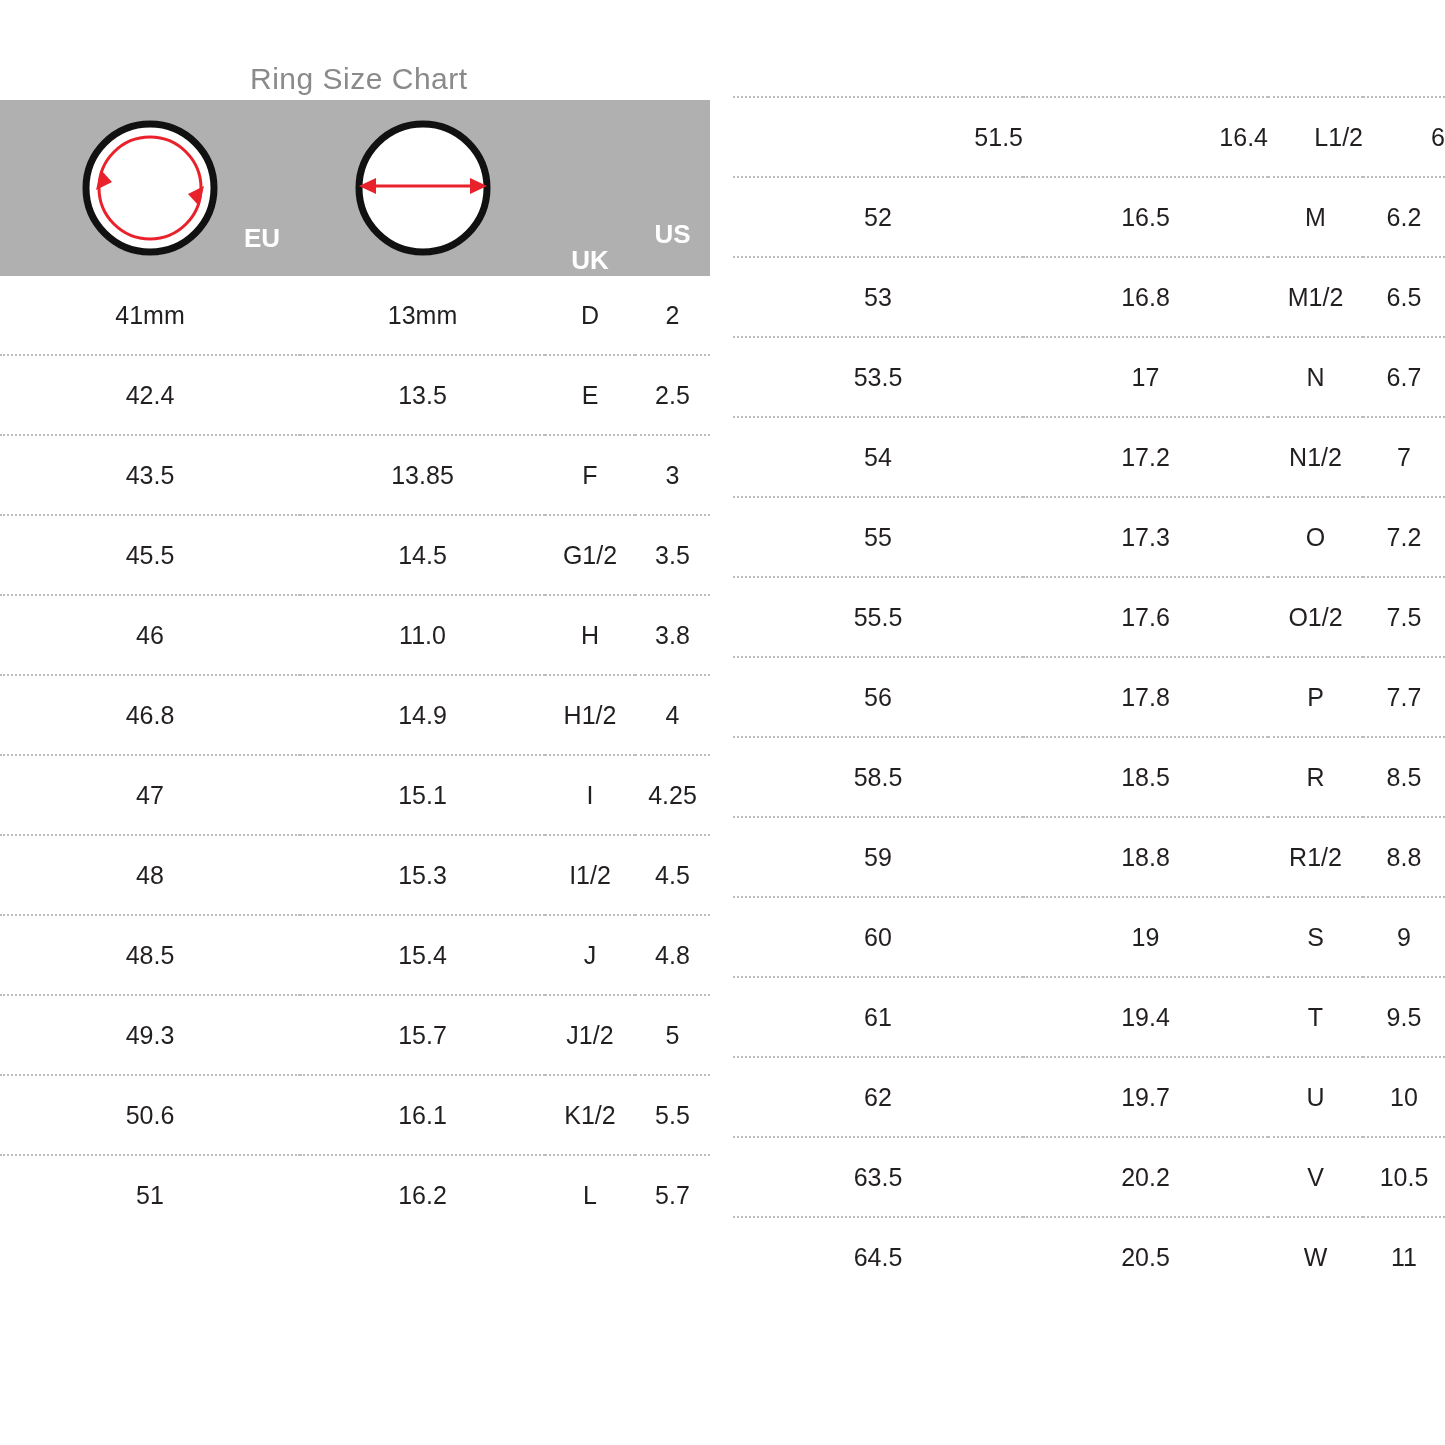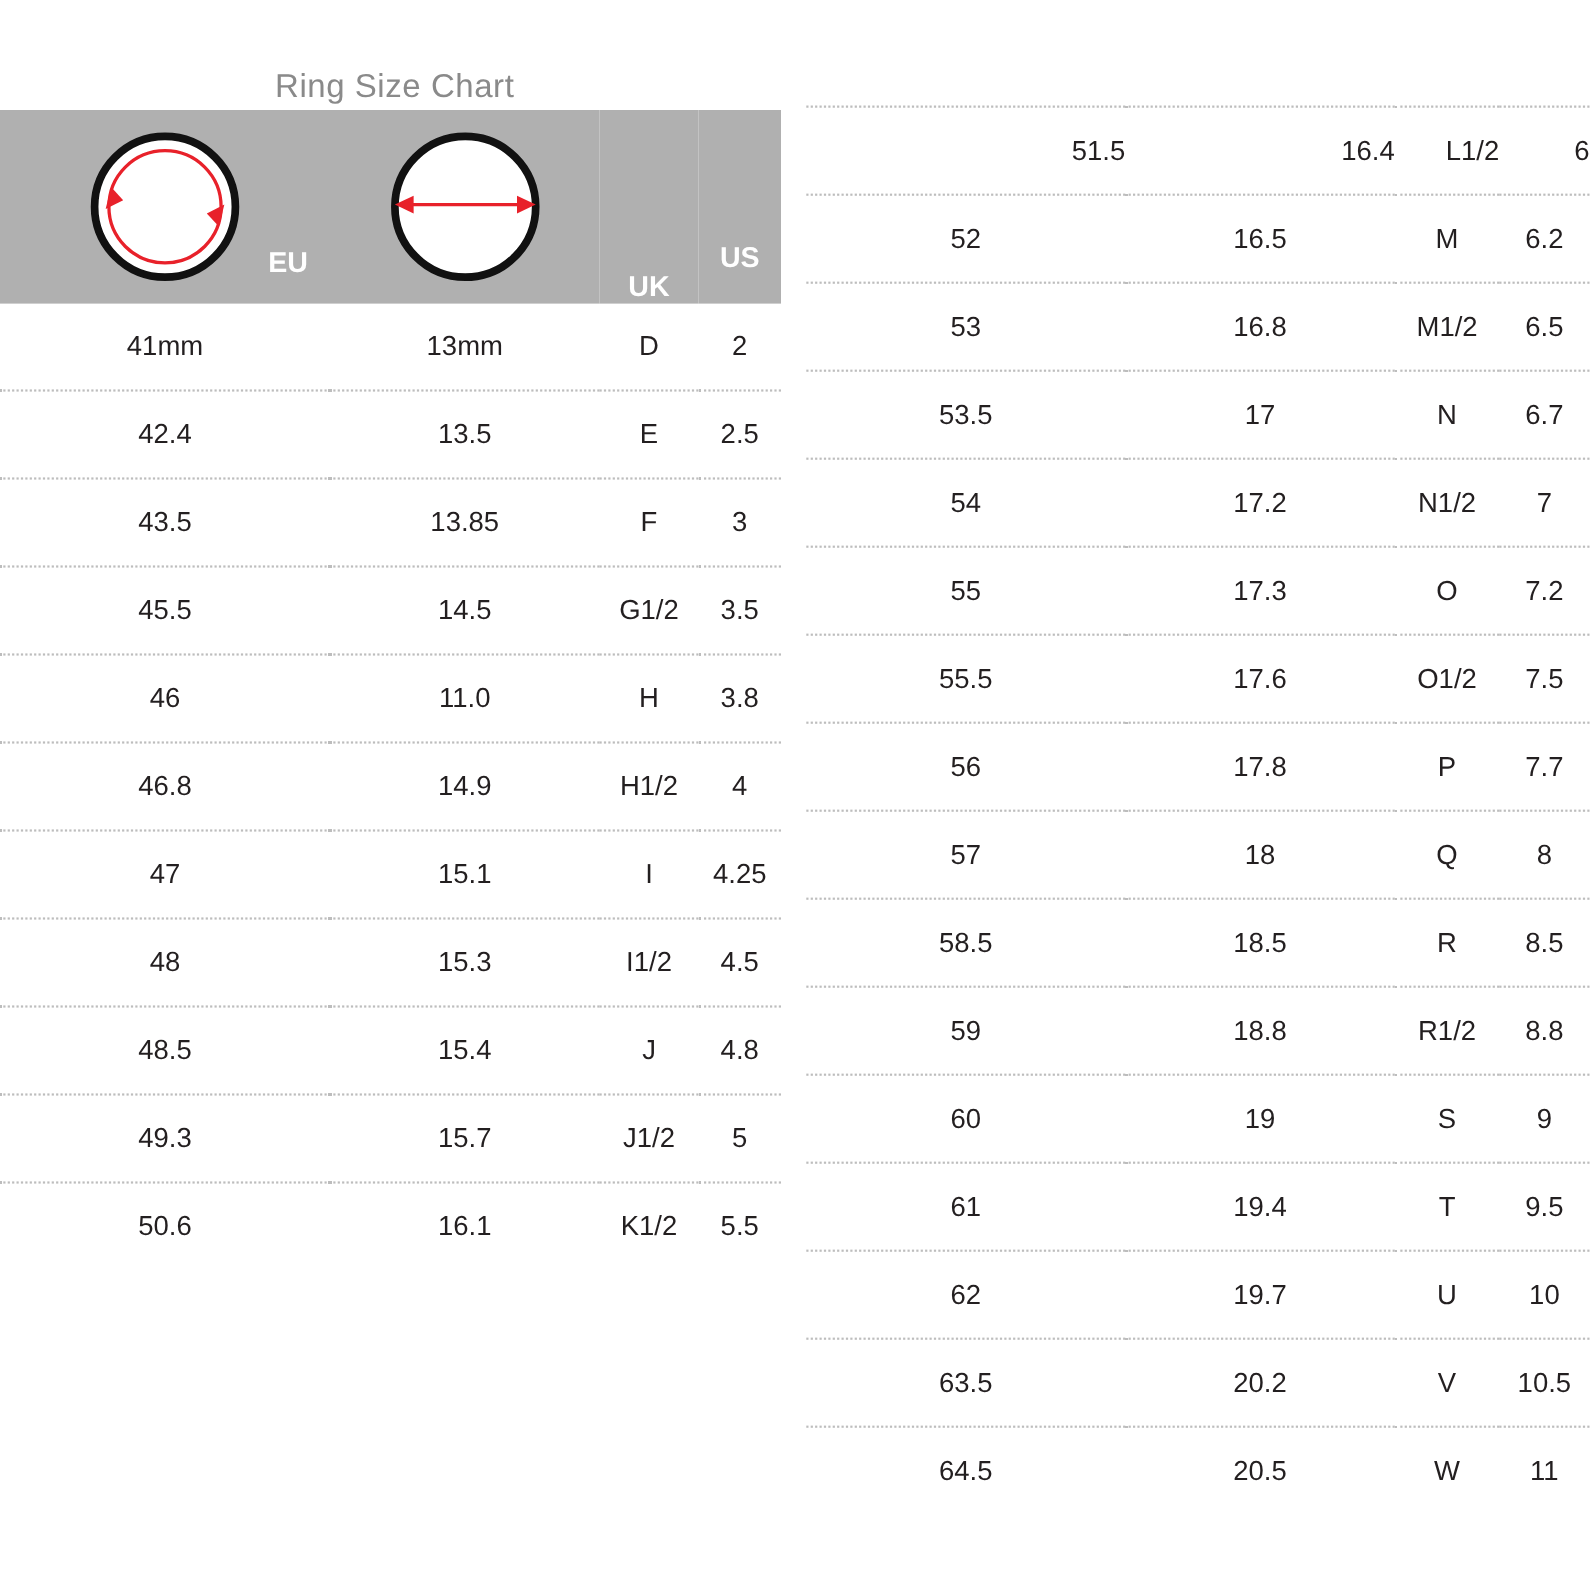--- a/index.html
+++ b/index.html
@@ -188,20 +188,26 @@
           <td>15.7</td>
           <td>J1/2</td>
           <td>5</td>
         </tr>
         <tr>
           <td>50.6</td>
           <td>16.1</td>
           <td>K1/2</td>
           <td>5.5</td>
         </tr>
+        <tr>
+          <td>51</td>
+          <td>16.2</td>
+          <td>L</td>
+          <td>5.7</td>
+        </tr>
       </tbody>
     </table>
 
   <table class="right-table">
       <colgroup>
         <col style="width:290px">
         <col style="width:245px">
         <col style="width:95px">
         <col style="width:82px">
       </colgroup>
@@ -248,26 +254,20 @@
           <td>O1/2</td>
           <td>7.5</td>
         </tr>
         <tr>
           <td>56</td>
           <td>17.8</td>
           <td>P</td>
           <td>7.7</td>
         </tr>
         <tr>
-          <td>57</td>
-          <td>18</td>
-          <td>Q</td>
-          <td>8</td>
-        </tr>
-        <tr>
           <td>58.5</td>
           <td>18.5</td>
           <td>R</td>
           <td>8.5</td>
         </tr>
         <tr>
           <td>59</td>
           <td>18.8</td>
           <td>R1/2</td>
           <td>8.8</td>

